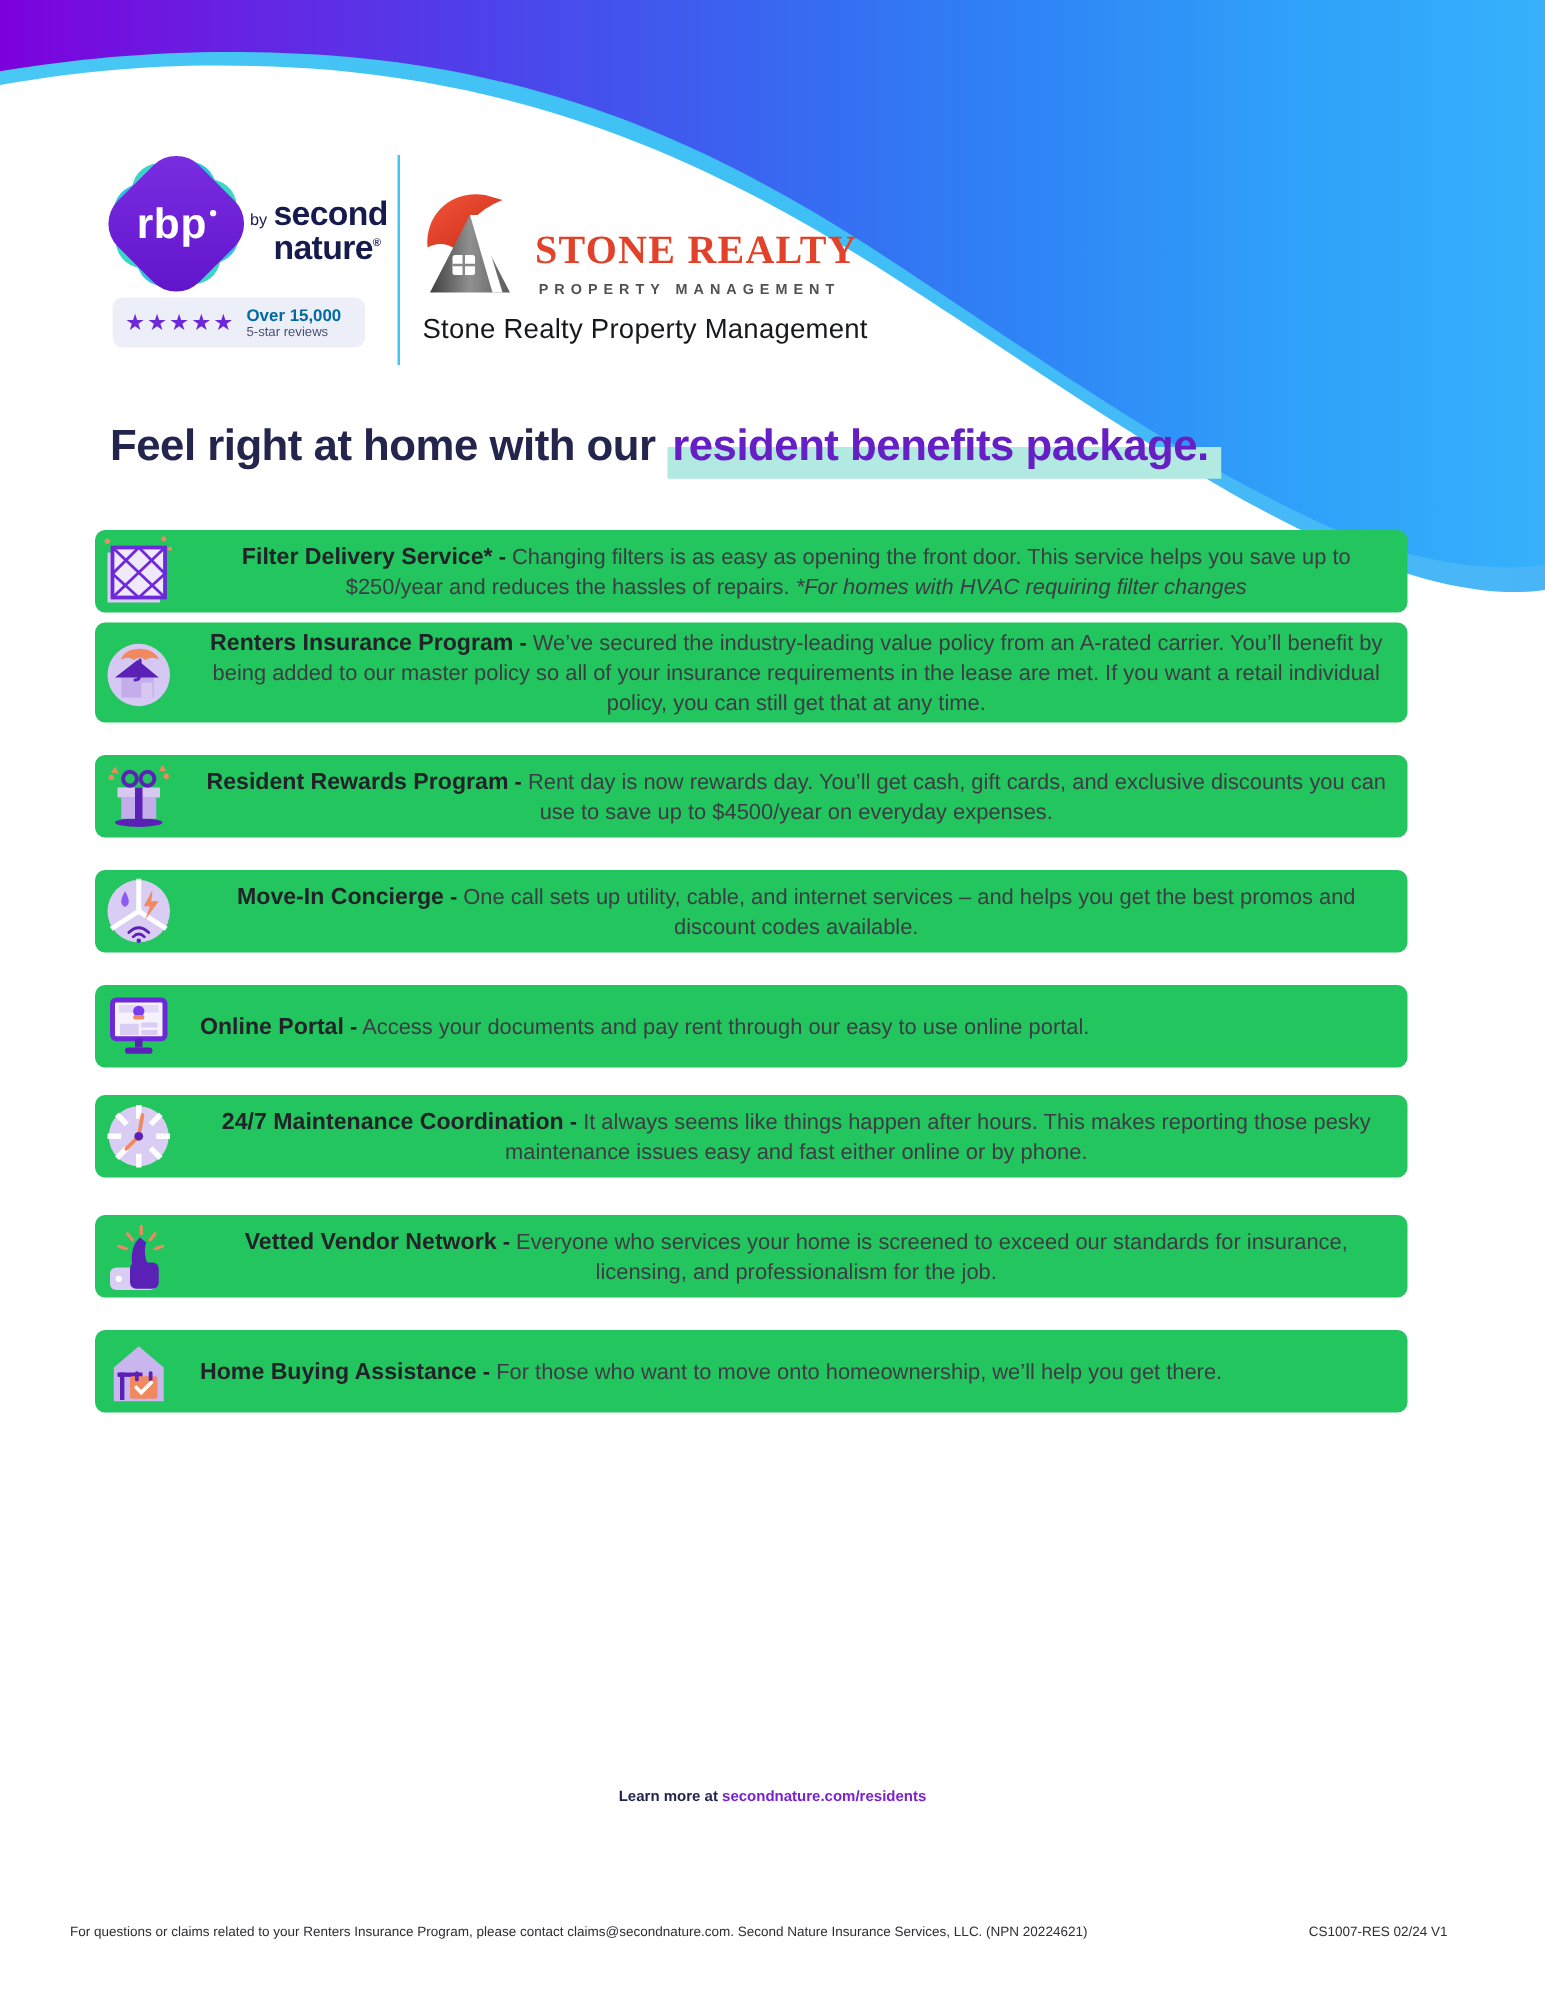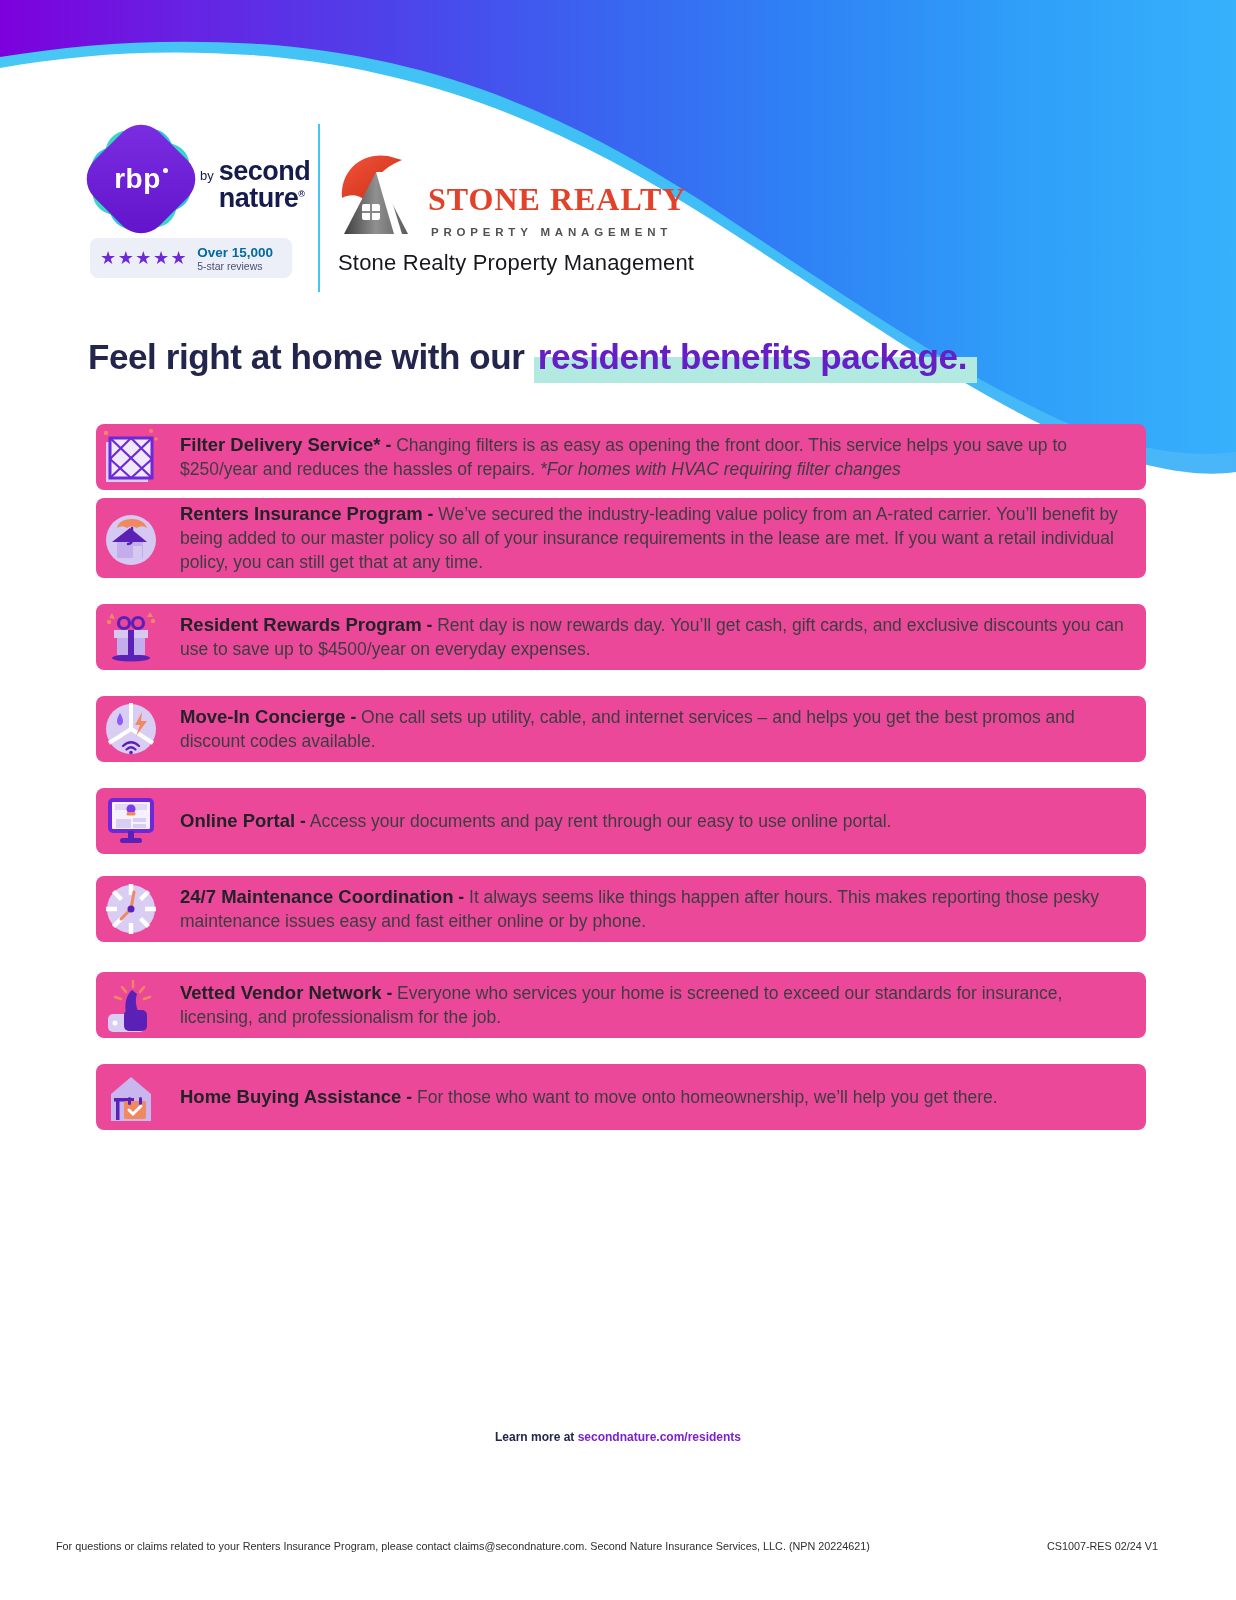--- a/index.html
+++ b/index.html
@@ -11,21 +11,21 @@
   .wave{position:absolute;top:0;left:0;width:1236px;height:500px;}
 
   
   .rbp-mark{position:absolute;left:92px;top:130px;width:98px;height:98px;}
   .rbp-mark .shard{position:absolute;inset:6px;border-radius:22px;}
   .shard.t1{background:#37d6c6;transform:rotate(18deg);}
   .shard.t2{background:#2cc5da;transform:rotate(64deg);}
   .rbp-core{position:absolute;inset:3px;border-radius:26px;transform:rotate(45deg);
     background:linear-gradient(135deg,#7c2fe2,#5f12c9);}
   .rbp-text{position:absolute;inset:0;display:flex;align-items:center;justify-content:center;
-    color:#fff;font-weight:700;font-size:28px;letter-spacing:0.5px;}
+    color:#fff;font-weight:700;font-size:34px;letter-spacing:0.5px;}
   .rbp-text::after{content:"";width:5px;height:5px;border-radius:50%;background:#fff;
     margin:-18px 0 0 2px;}
   .byline{position:absolute;left:200px;top:160px;color:#161b4e;display:flex;gap:5px;}
   .byline .by{font-size:13px;margin-top:8px;font-weight:500;}
   .byline .stack{font-weight:700;font-size:27px;line-height:23px;letter-spacing:-0.5px;}
   .byline .stack div{text-align:left;}
   .byline sup{font-size:9px;}
   .reviews{position:absolute;left:90px;top:238px;width:202px;height:40px;background:#edeff8;
     border-radius:8px;display:flex;align-items:center;gap:9px;padding:0 10px;box-sizing:border-box;}
   .reviews .stars{color:#6d28d9;font-size:18px;letter-spacing:1.5px;line-height:1;}
@@ -40,22 +40,22 @@
   .stone-sub{font-size:11.5px;font-weight:700;color:#515151;letter-spacing:4.8px;margin-top:8px;padding-left:3px;}
   .partner-name{position:absolute;left:338px;top:250px;font-size:22px;color:#17181c;font-weight:500;letter-spacing:0.2px;}
 
   
   .headline{position:absolute;left:88px;top:337px;font-size:35px;font-weight:700;
     color:#23254d;letter-spacing:-0.4px;white-space:nowrap;}
   .headline .hl{color:#651fc4;padding:0 10px 7px 4px;
     background:linear-gradient(180deg, rgba(178,233,225,0) 44%, #b2e9e1 44%);}
 
   
-  .benefit-row{position:absolute;left:96px;width:1050px;display:flex;align-items:center;gap:20px;
-    background:#ec4899;border-radius:8px;padding:4px 12px 4px 6px;box-sizing:border-box;min-height:62px;}
+  .benefit-row{position:absolute;left:76px;width:1050px;display:flex;align-items:center;gap:20px;
+    background:#22c55e;border-radius:8px;padding:4px 12px 4px 6px;box-sizing:border-box;min-height:62px;text-align:center;}
   .icon-wrap{flex:0 0 58px;width:58px;height:58px;display:flex;align-items:center;justify-content:center;}
   .benefit-text{font-size:17.5px;line-height:24px;color:#3c3d42;max-width:960px;margin:0;}
   .b-title{font-weight:700;color:#222328;font-size:18.5px;}
   .b-dash{font-weight:700;color:#222328;}
   .b-note{font-style:italic;}
   .r1{top:424px}.r2{top:498px}.r3{top:604px}.r4{top:696px}
   .r5{top:788px}.r6{top:876px}.r7{top:972px}.r8{top:1064px}
 
   
   .learn{position:absolute;top:1430px;left:0;width:100%;text-align:center;font-size:12px;

